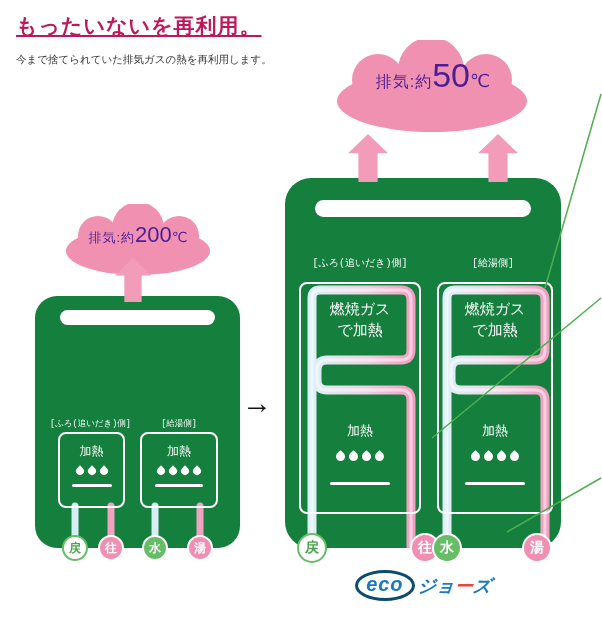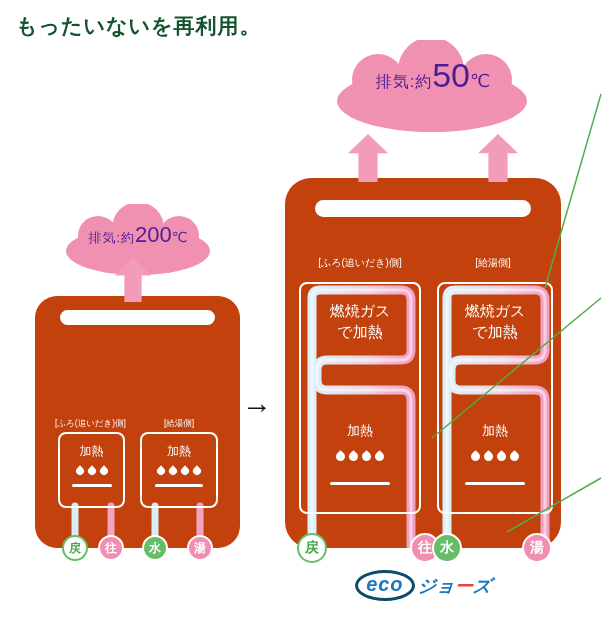--- a/index.html
+++ b/index.html
@@ -3,25 +3,25 @@
 <meta charset="utf-8">
 <style>
   * { margin:0; padding:0; box-sizing:border-box; }
   html,body { background:#ffffff; }
   body { font-family: "Liberation Sans", "DejaVu Sans", sans-serif; }
   #canvas { position:relative; width:602px; height:618px; background:#fff; overflow:hidden; }
 
   .abs { position:absolute; }
 
   
-  .title { left:16px; top:12px; font-size:21px; font-weight:bold; color:#14532d; letter-spacing:1px; }
+  .title { left:16px; top:12px; font-size:21px; font-weight:bold; color:#be185d; letter-spacing:1px;text-decoration:underline; }
   .subtitle { left:16px; top:50px; font-size:10.5px; color:#333; line-height:1.9; }
 
   
-  .unit { background:#c2410c; border-radius:22px; z-index:1; }
+  .unit { background:#15803d; border-radius:22px; z-index:1;font-family:Liberation Mono, monospace; }
   .slot { position:absolute; background:#fff; border-radius:9px; z-index:4; }
   .heat-box { position:absolute; border:2px solid #fff; border-radius:8px; z-index:3; }
   .section-label { position:absolute; color:#fff; text-align:center; z-index:4; }
 
   
   .cloud-text { color:#4c1d95; display:flex; align-items:baseline; justify-content:center; z-index:3; }
   .cloud-text .pre { letter-spacing:1px; }
   .arrow-up { background:#f29cba; clip-path:polygon(50% 0,100% 40%,74% 40%,74% 100%,26% 100%,26% 40%,0 40%); z-index:2; }
 
   
@@ -51,20 +51,21 @@
 
   svg { display:block; }
 </style>
 </head>
 <body>
 
 <div id="canvas">
 
   <div class="abs title">もったいないを再利用。</div>
   <div class="abs subtitle">
+    <div>今まで捨てられていた排気ガスの熱を再利用します。</div>
   </div>
 
   <svg class="abs" style="left:58px;top:204px;z-index:2" width="160" height="74" viewBox="0 0 160 74">
     <g fill="#f191b2">
       <ellipse cx="80" cy="47" rx="72" ry="24"></ellipse>
       <circle cx="40" cy="32" r="20"></circle>
       <circle cx="80" cy="24" r="26"></circle>
       <circle cx="121" cy="32" r="20"></circle>
     </g>
   </svg>

